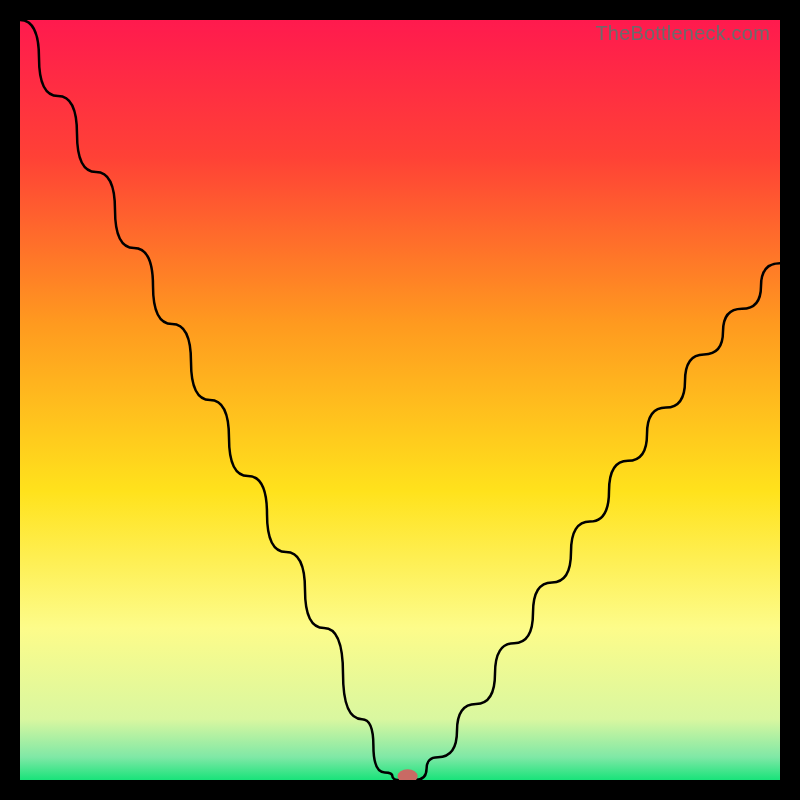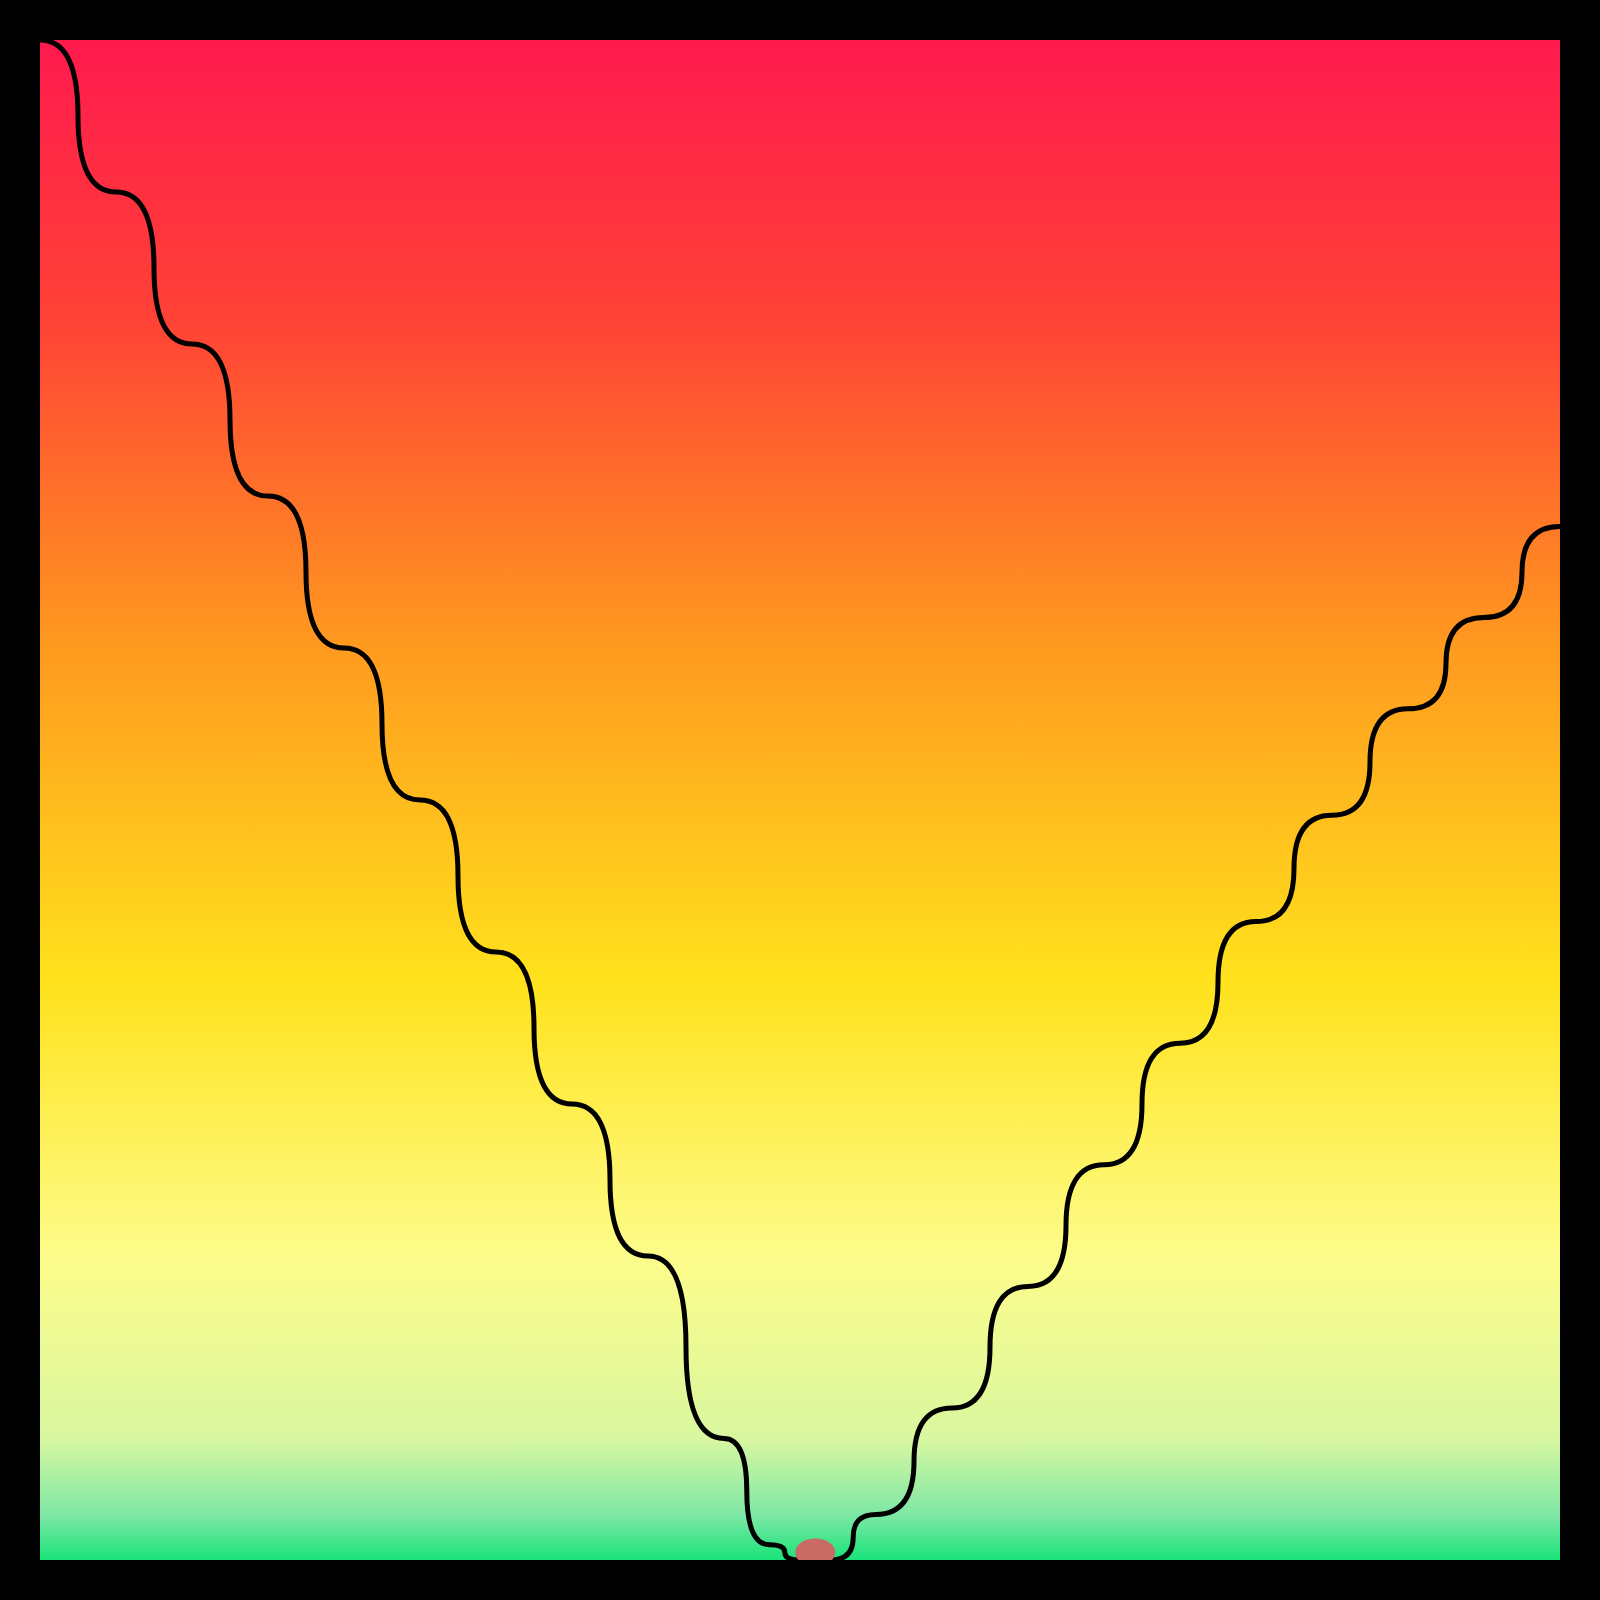--- a/index.html
+++ b/index.html
@@ -40,20 +40,21 @@
     stroke-width: 2.5;
   }
   .marker {
     fill: #c96a64;
   }
 </style>
 </head>
 <body>
 
 <div class="frame">
+  <div class="watermark">TheBottleneck.com</div>
 
   <svg id="chart-svg" width="760" height="760" viewBox="0 0 760 760">
     <defs>
       <linearGradient id="bg-grad" x1="0" y1="0" x2="0" y2="1">
           <stop offset="0%" stop-color="#ff1a4e"></stop>
           <stop offset="18%" stop-color="#ff4136"></stop>
           <stop offset="40%" stop-color="#ff9a1f"></stop>
           <stop offset="62%" stop-color="#ffe21c"></stop>
           <stop offset="80%" stop-color="#fdfc8a"></stop>
           <stop offset="92%" stop-color="#d9f7a0"></stop>

